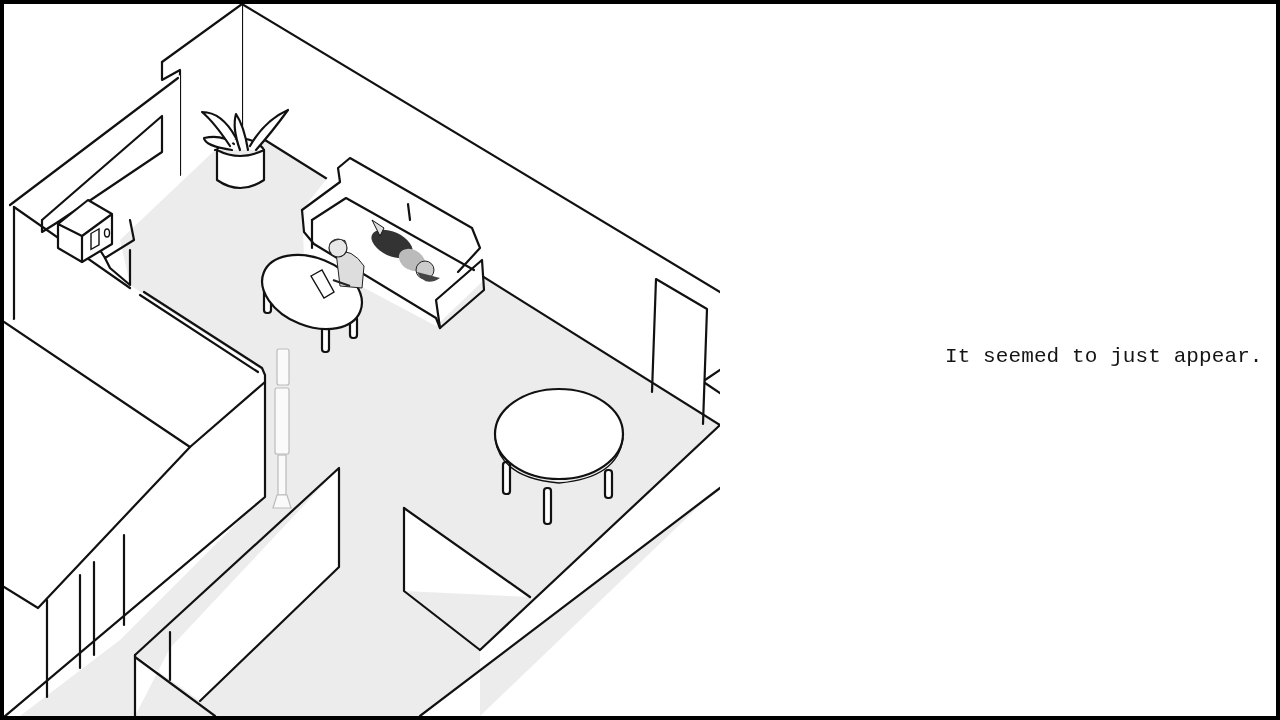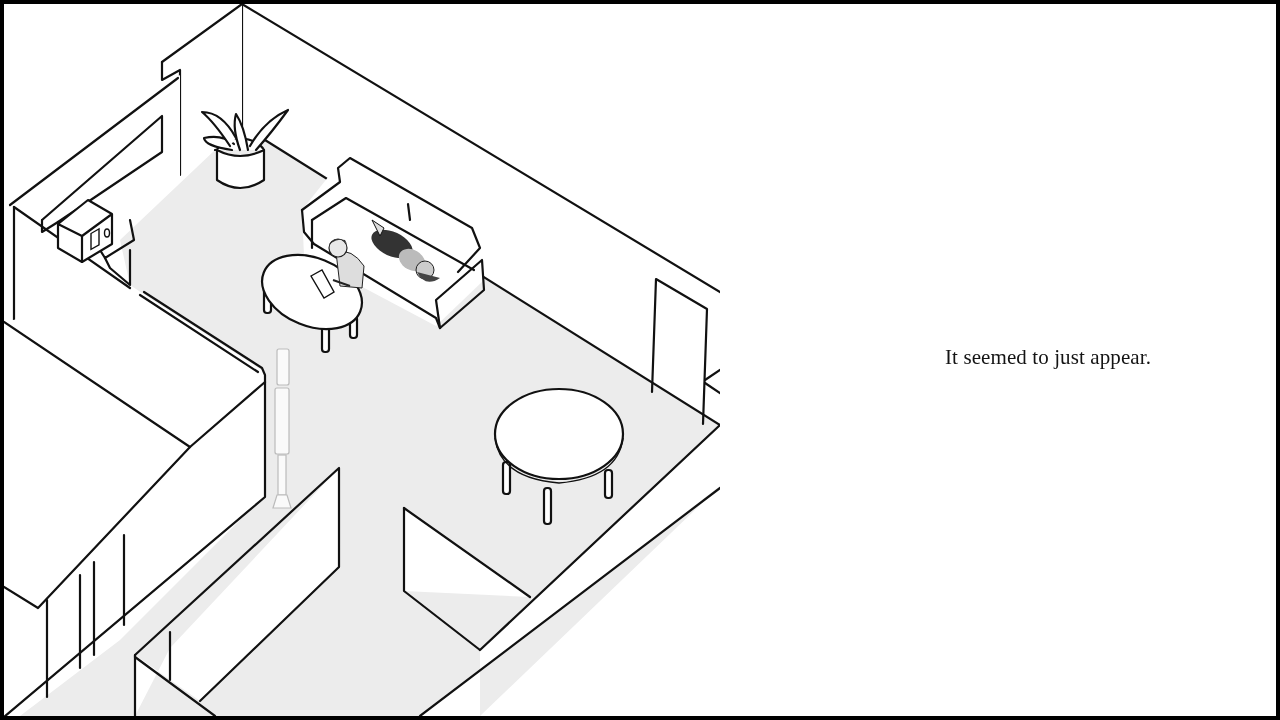--- a/index.html
+++ b/index.html
@@ -1,19 +1,19 @@
 <!DOCTYPE html>
 <html><head>
 <meta charset="utf-8">
 <style>
   html, body { margin:0; padding:0; background:#000; }
   #frame {
     position:relative; width:1280px; height:720px; box-sizing:border-box;
     border:4px solid #000; background:#fff; overflow:hidden;
-    font-family:Liberation Serif, serif;
+    font-family:Liberation Mono, monospace;
   }
   #scene { position:absolute; left:0; top:0; width:716px; height:712px; }
   #caption-panel {
     position:absolute; left:716px; top:0; width:556px; height:712px;
     background:#fff;
   }
   #caption {
     position:absolute; left:225px; top:341px; white-space:nowrap;
     font-size:21px; color:#141414; letter-spacing:0.1px;
   }

